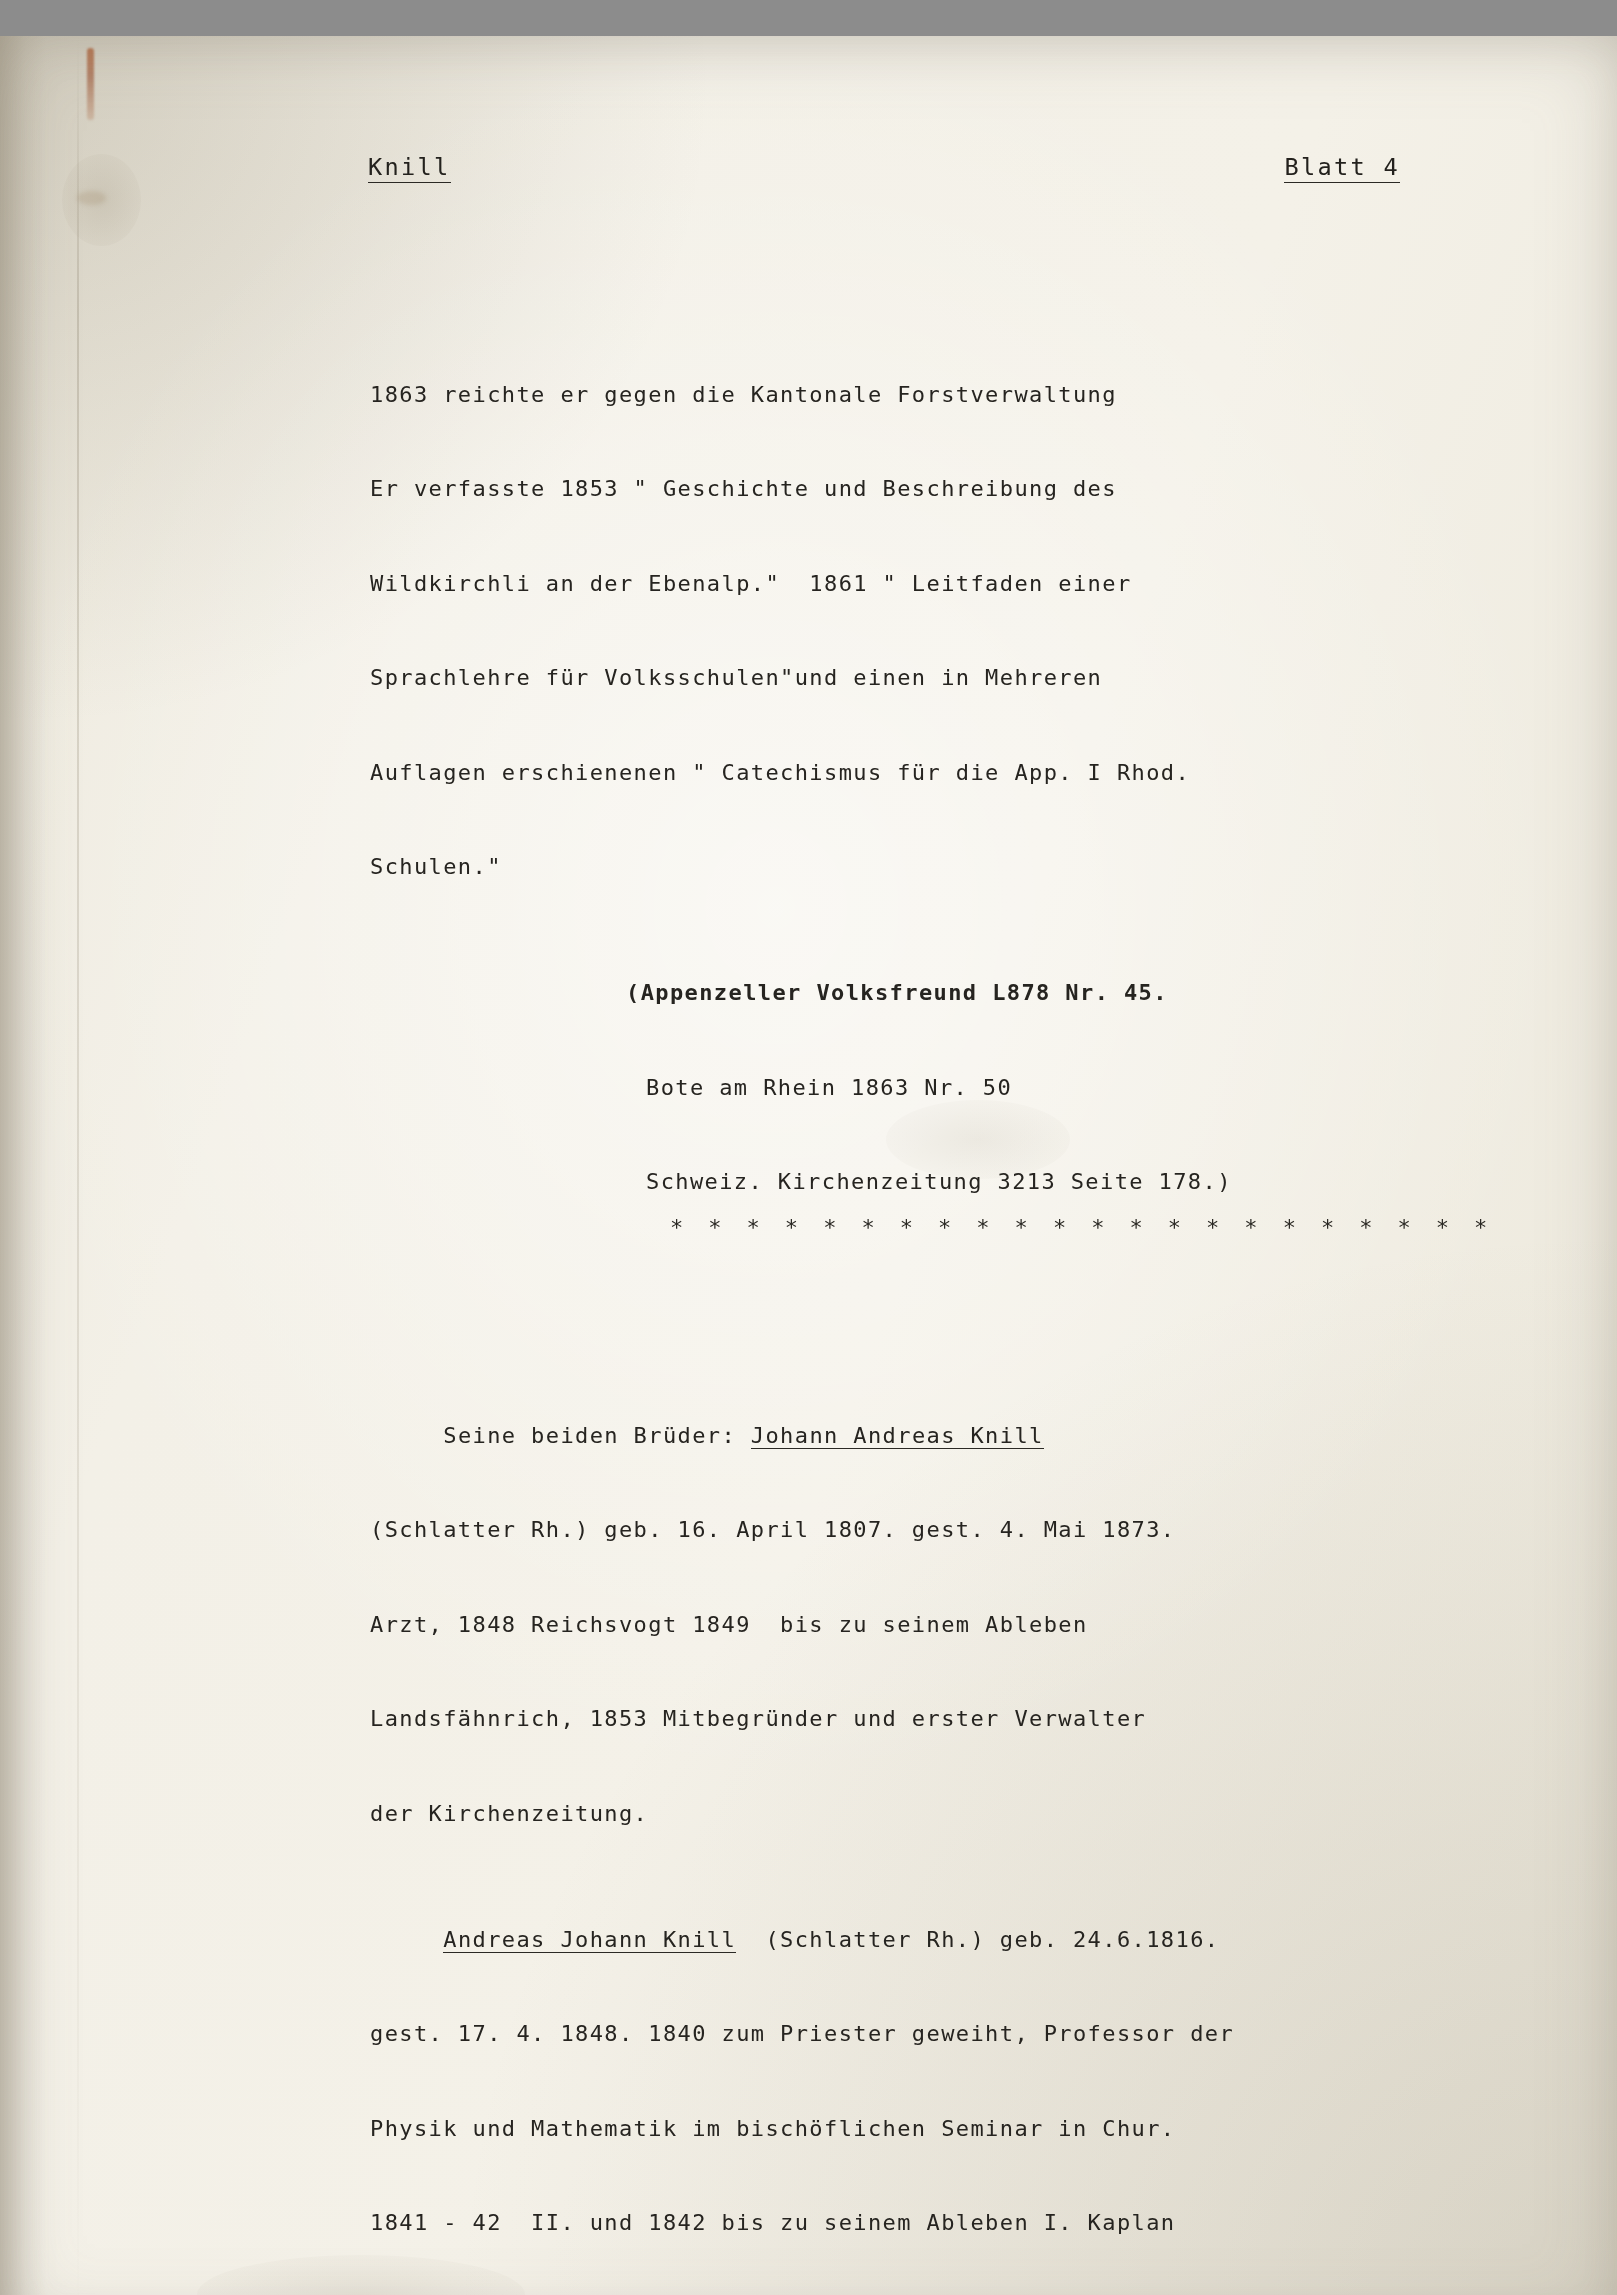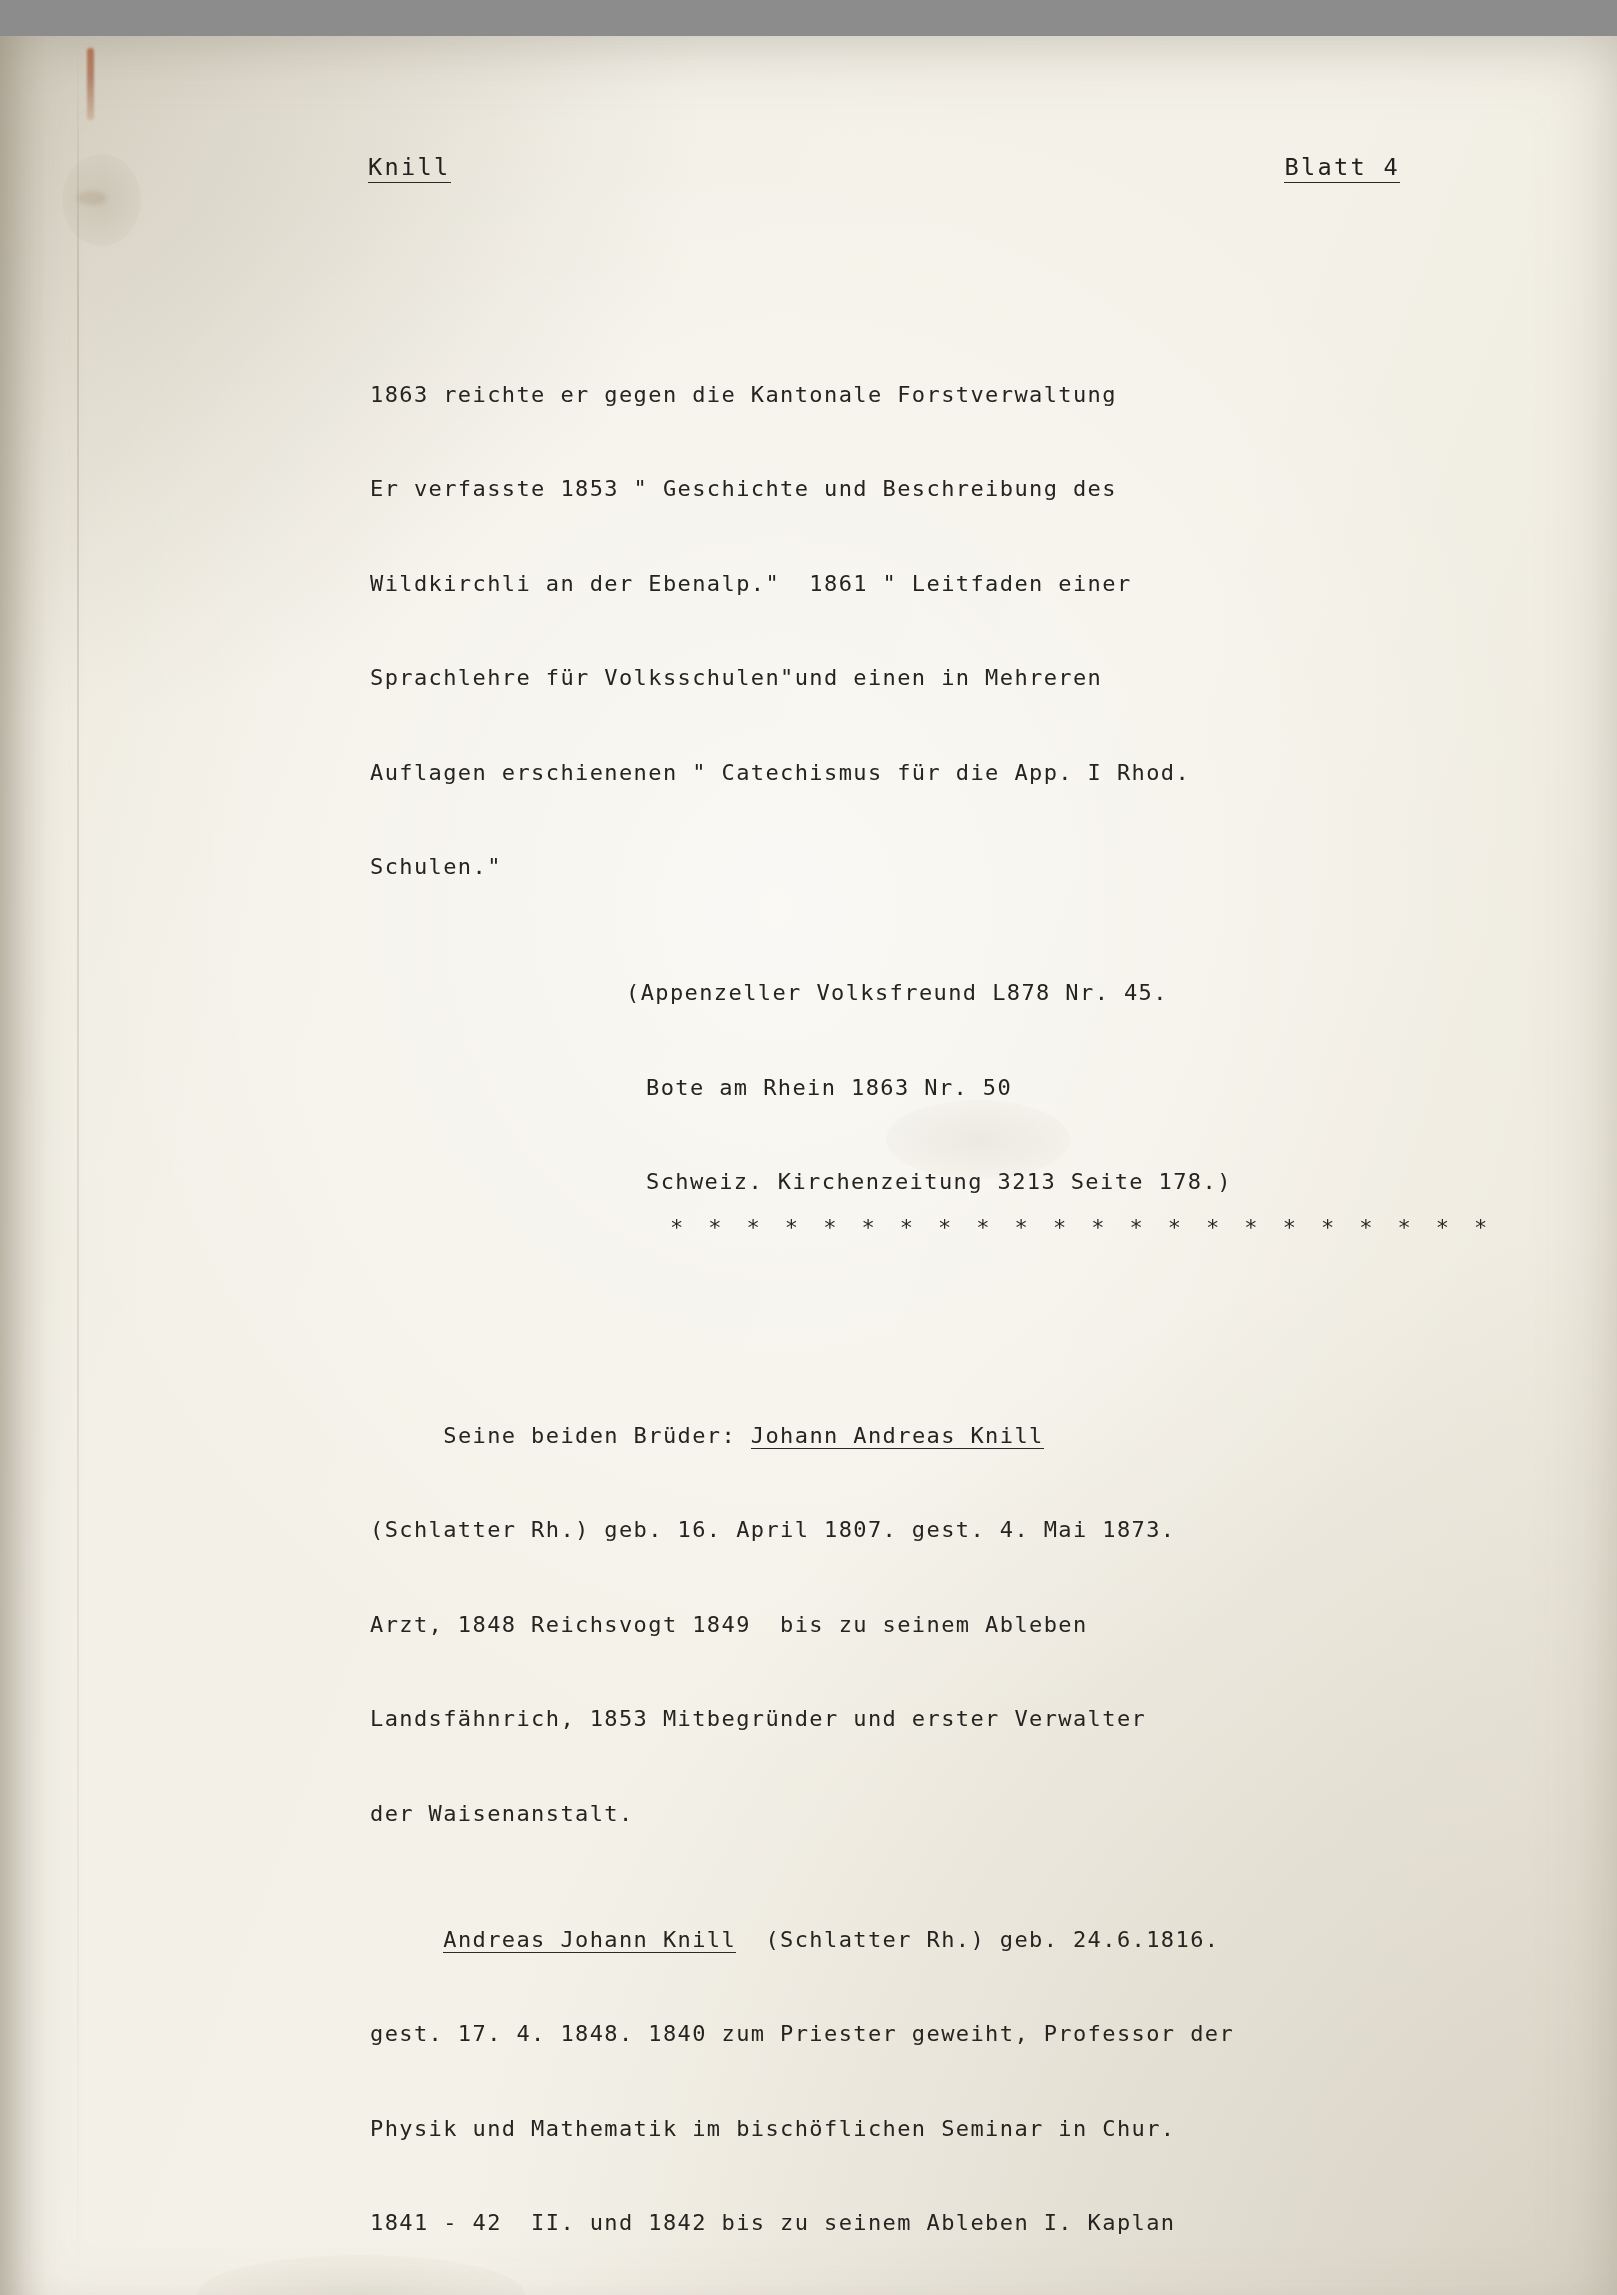--- a/index.html
+++ b/index.html
@@ -125,21 +125,21 @@
     left: 370px;
     width: 1064px;
     font-size: 22px;
     line-height: 31.5px;
     letter-spacing: 1.4px;
     white-space: pre-wrap;
     color: #262420;
   }
   .blk { margin: 0 0 0 0; }
   .gap-md { height: 33px; }
-  .indent-cite { padding-left: 256px; }
+  .indent-cite { padding-left: 256px; font-weight: bold; }
   .indent-cite2 { padding-left: 276px; }
   .u { border-bottom: 1.3px solid #2b2924; }
   .stars {
     position: absolute;
     top: 1179px;
     left: 670px;
     font-size: 22px;
     letter-spacing: 5.9px;
     color: #2b2924;
   }
@@ -177,21 +177,21 @@
       <div class="blk indent-cite">(Appenzeller Volksfreund L878 Nr. 45.</div>
       <div class="blk indent-cite2">Bote am Rhein 1863 Nr. 50</div>
       <div class="blk indent-cite2">Schweiz. Kirchenzeitung 3213 Seite 178.)</div>
 
       <div class="gap-md"></div>
 
       <div class="blk"><span>     Seine beiden Brüder: </span><span class="u">Johann Andreas Knill</span></div>
       <div class="blk">(Schlatter Rh.) geb. 16. April 1807. gest. 4. Mai 1873.</div>
       <div class="blk">Arzt, 1848 Reichsvogt 1849  bis zu seinem Ableben</div>
       <div class="blk">Landsfähnrich, 1853 Mitbegründer und erster Verwalter</div>
-      <div class="blk">der Waisenanstalt.</div>
+      <div class="blk">der Kirchenzeitung.</div>
 
       <div class="blk"><span>     </span><span class="u">Andreas Johann Knill</span><span>  (Schlatter Rh.) geb. 24.6.1816.</span></div>
       <div class="blk">gest. 17. 4. 1848. 1840 zum Priester geweiht, Professor der</div>
       <div class="blk">Physik und Mathematik im bischöflichen Seminar in Chur.</div>
       <div class="blk">1841 - 42  II. und 1842 bis zu seinem Ableben I. Kaplan</div>
       
 
       
 
       

